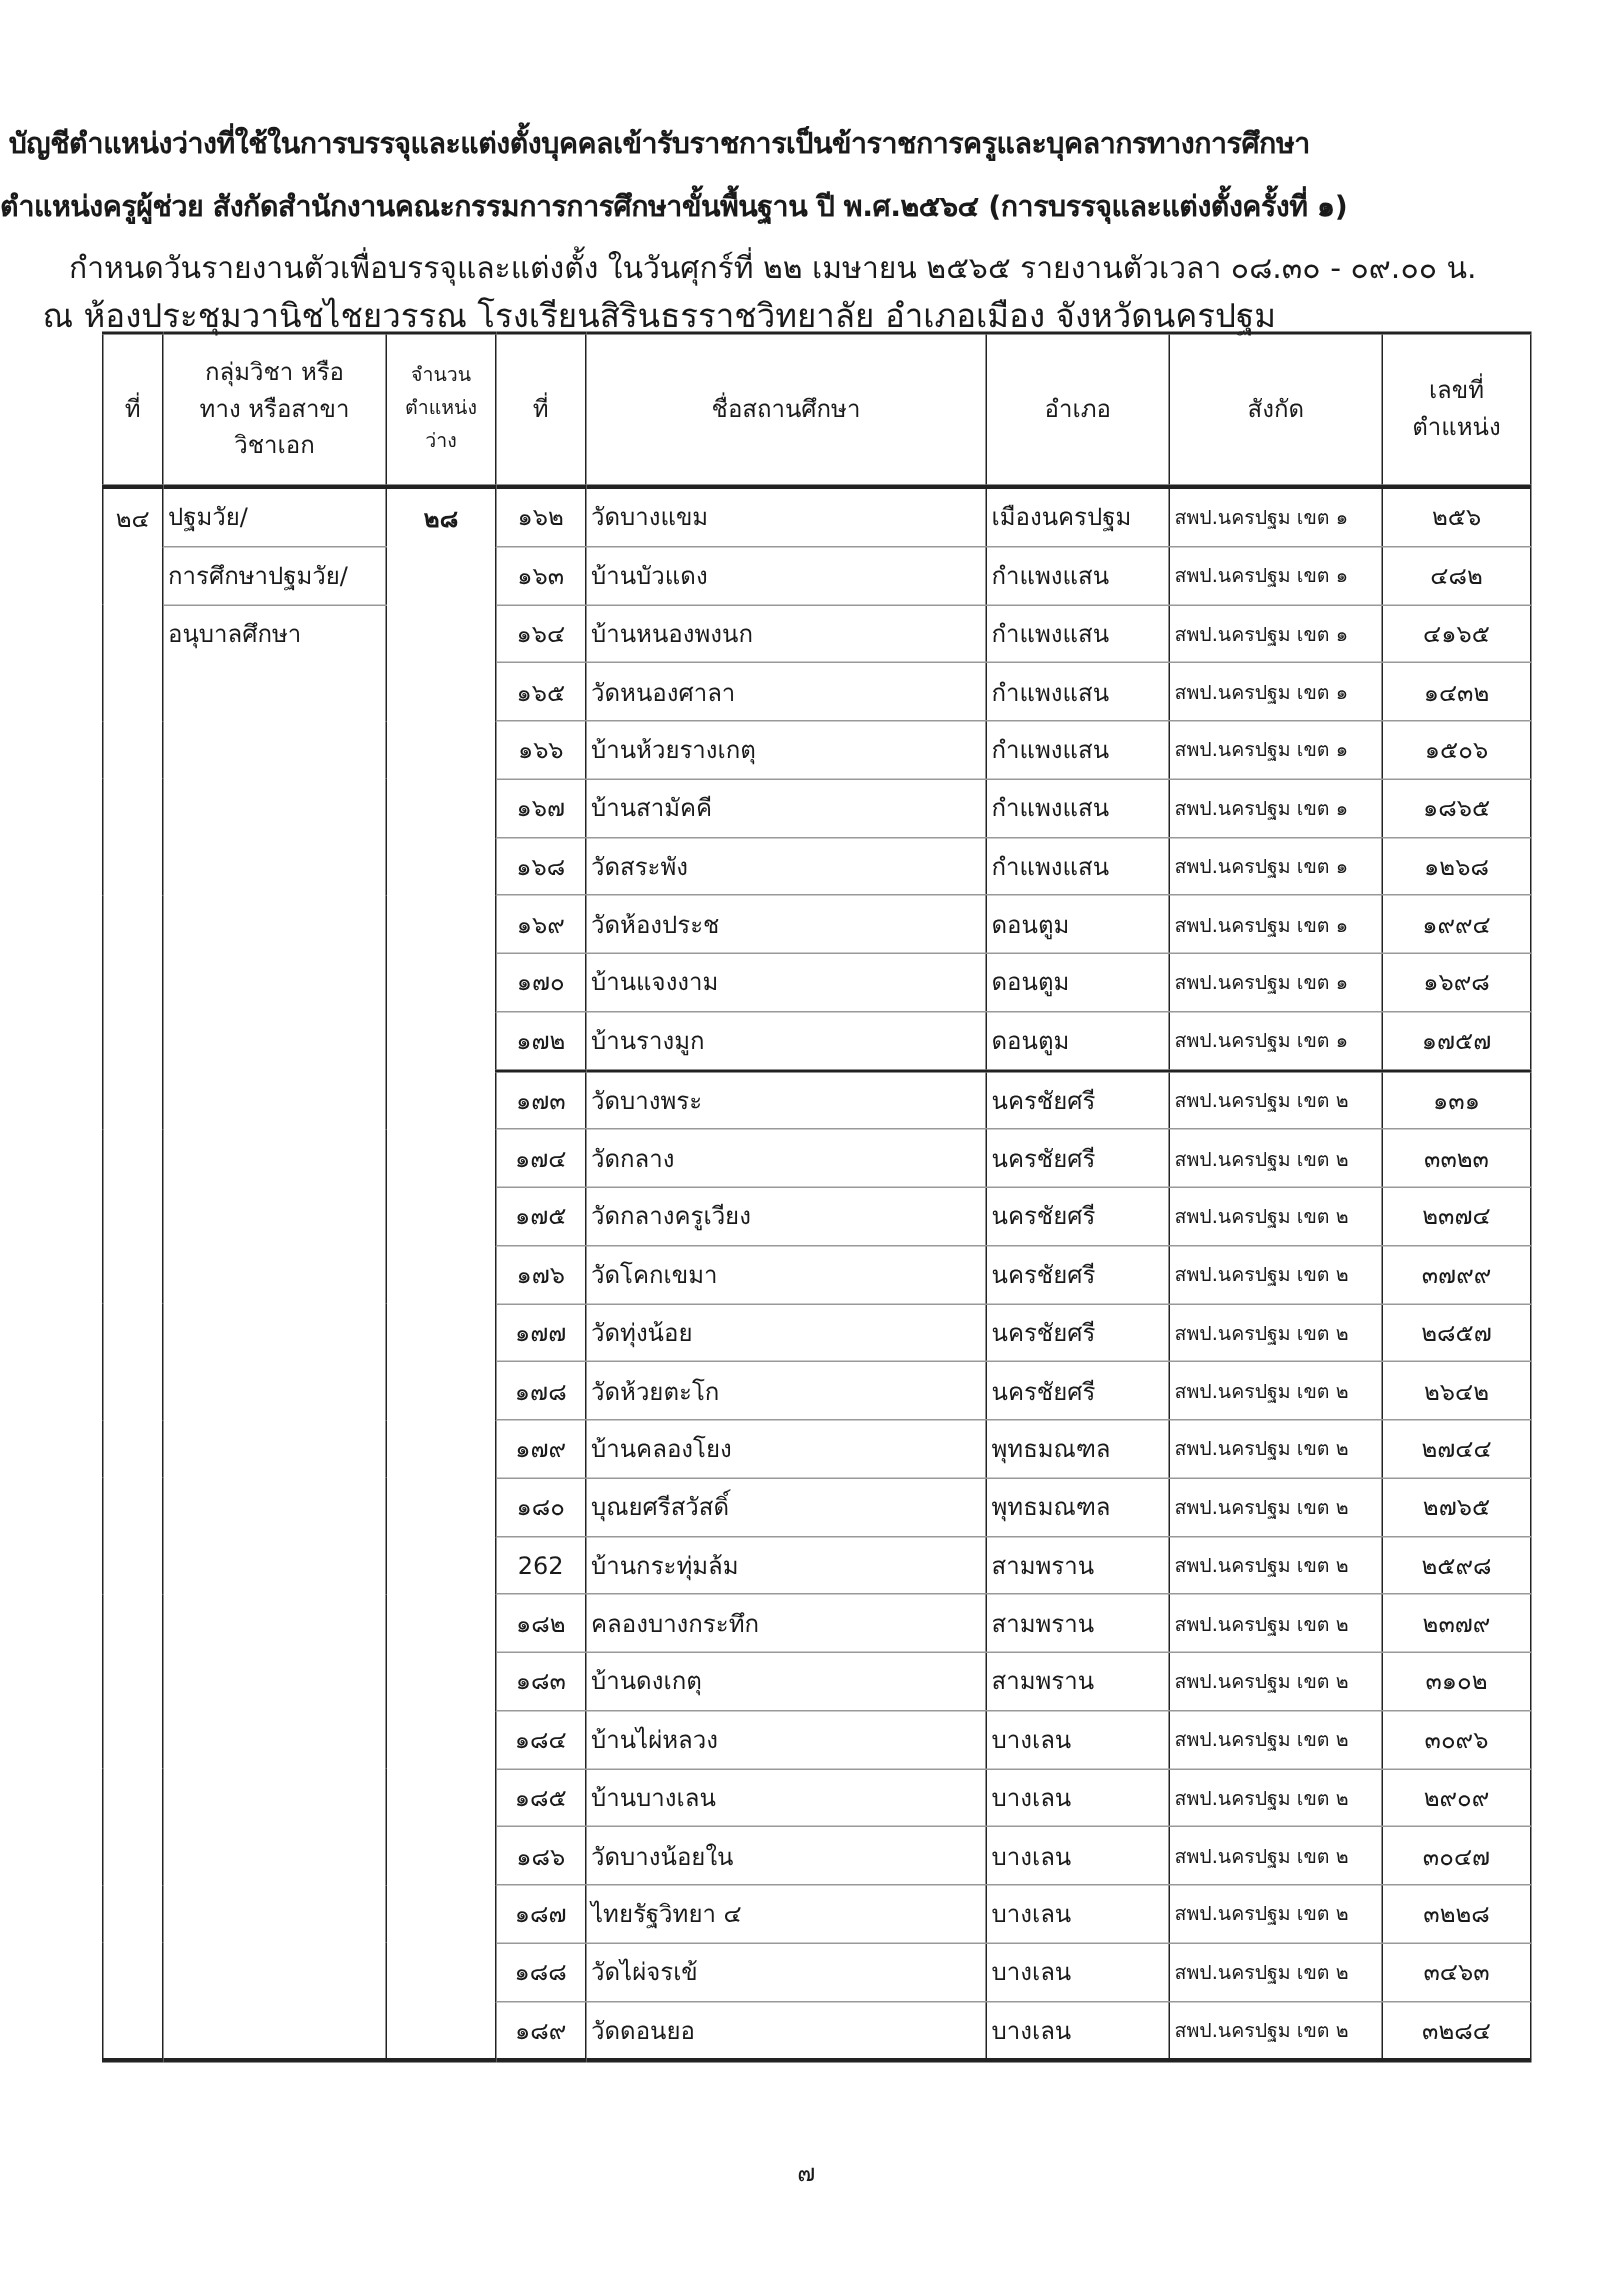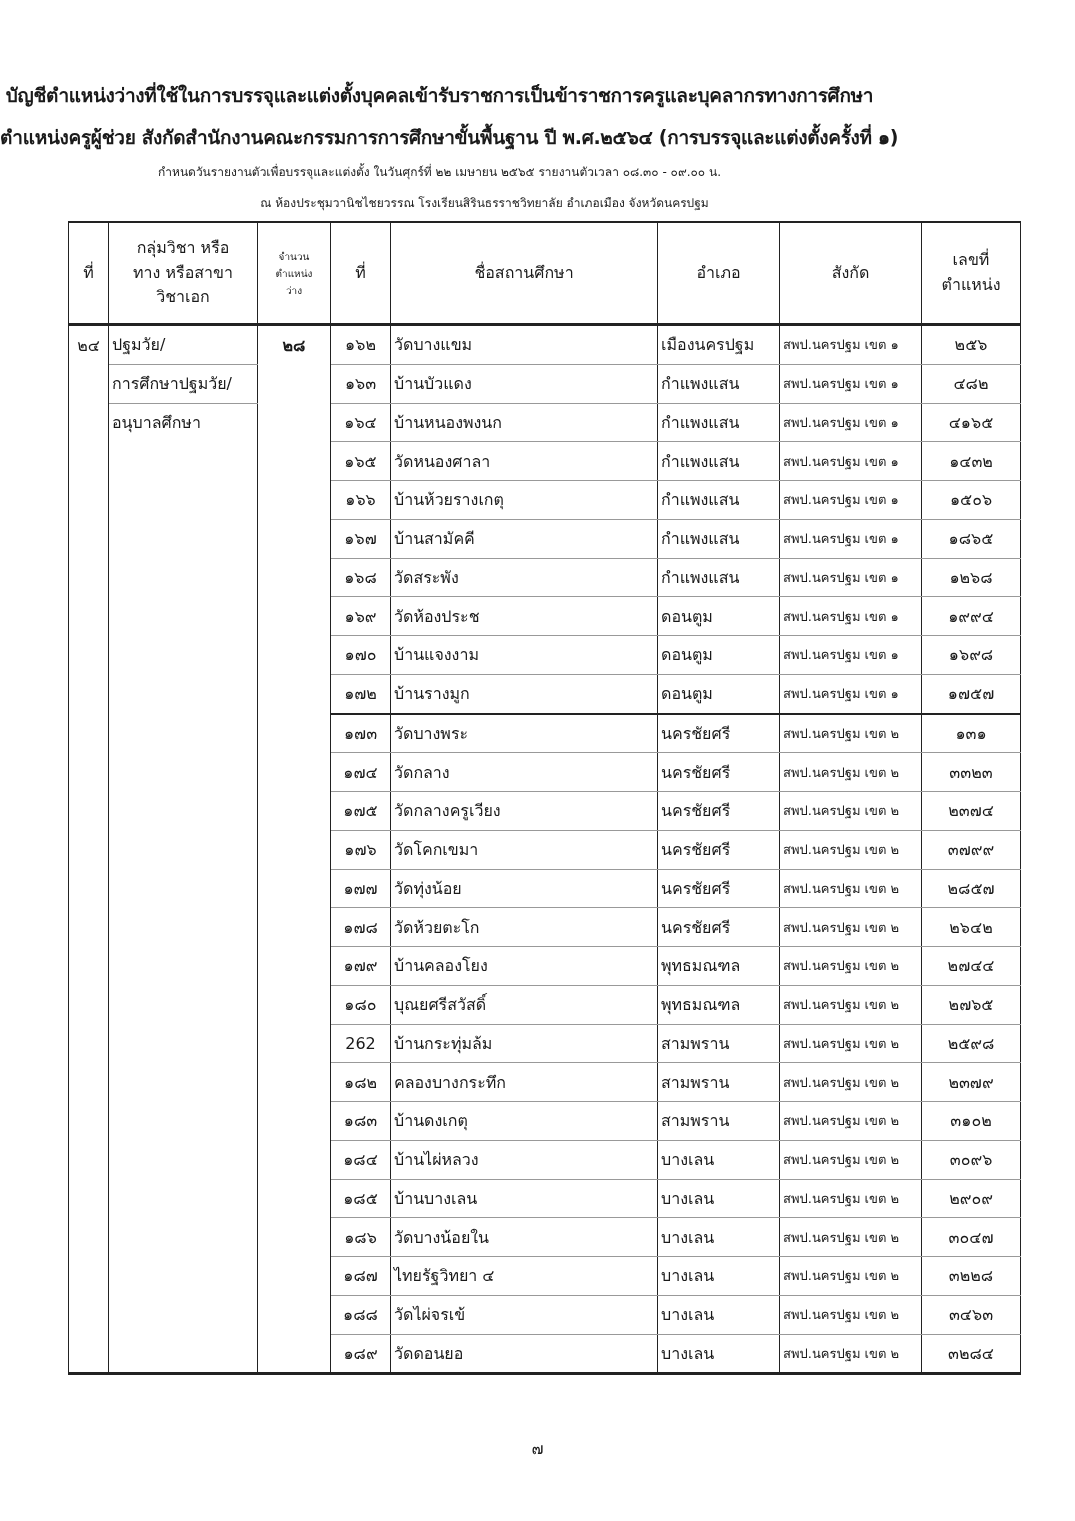--- a/index.html
+++ b/index.html
@@ -1,21 +1,21 @@
 <!DOCTYPE html>
 <html><head>
 <meta charset="utf-8">
 <style>
   html, body { margin:0; padding:0; background:#ffffff; }
   body { width:1075px; height:1521px; position:relative; font-family:"DejaVu Sans", sans-serif; color:#1a1a1a; overflow:hidden; }
   .hdr { position:absolute; left:0; width:879px; text-align:center; white-space:nowrap; }
   .t1 { top:80px; font-size:19px; font-weight:bold; letter-spacing:-0.3px; }
   .t2 { top:122px; font-size:19px; font-weight:bold; letter-spacing:-0.3px; }
-  .t3 { top:162px; font-size:12px; }
-  .t4 { top:193px; font-size:12px;padding-left:45px; }
+  .t3 { top:162px; font-size:20px;margin-left:46px; }
+  .t4 { top:193px; font-size:22px; }
   table { position:absolute; left:68px; top:221px; width:952px; border-collapse:collapse; table-layout:fixed; }
   th, td { border-left:1.5px solid #222; border-right:1.5px solid #222; padding:0 3px; overflow:hidden; white-space:nowrap; }
   thead th { border-top:2px solid #222; border-bottom:3px solid #222; font-weight:normal; font-size:16px; height:100px; text-align:center; vertical-align:middle; line-height:1.55; }
   tbody td { height:37.75px; font-size:16px; border-bottom:1px solid #999; vertical-align:middle; }
   tbody tr.sep td { border-top:2.5px solid #222; }
   tbody tr:last-child td { border-bottom:3px solid #222; }
   tbody td.blank { border-bottom:none; }
   .c-center { text-align:center; }
   .c-left { text-align:left; }
   .c-aff { font-size:13px; text-align:left; }
@@ -41,21 +41,21 @@
       <col style="width:99px">
   </colgroup>
   <thead>
     <tr>
       <th><span>ที่</span></th>
       <th>
         <div>กลุ่มวิชา หรือ</div>
         <div>ทาง หรือสาขา</div>
         <div>วิชาเอก</div>
       </th>
-      <th style="font-size:10px;line-height:1.7;">
+      <th style="font-size:13px;line-height:1.7;">
         <div>จำนวน</div>
         <div>ตำแหน่ง</div>
         <div>ว่าง</div>
       </th>
       <th><span>ที่</span></th>
       <th><span>ชื่อสถานศึกษา</span></th>
       <th><span>อำเภอ</span></th>
       <th><span>สังกัด</span></th>
       <th>
         <div>เลขที่</div>

